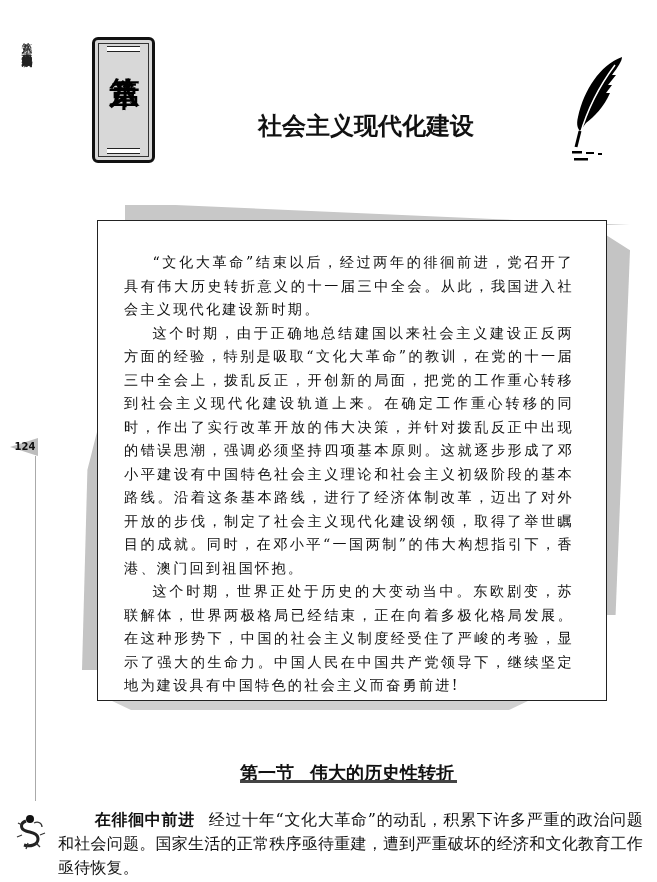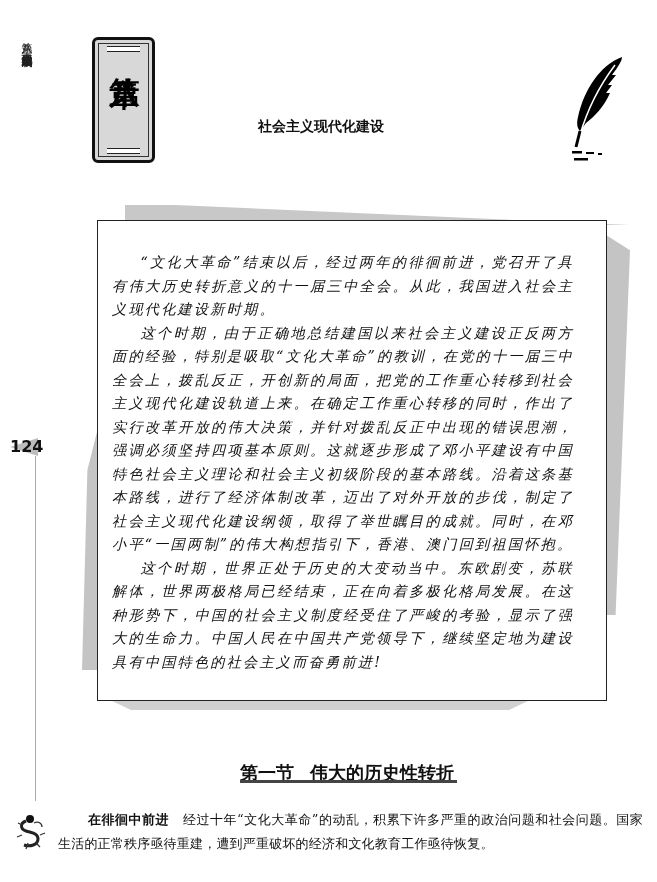--- a/index.html
+++ b/index.html
@@ -7,71 +7,71 @@
          font-family:"DejaVu Serif", serif; color:#111; }
 
   .side-running { position:absolute; left:18px; top:34px; width:14px;
          font-family:"DejaVu Sans", sans-serif; font-size:11px; line-height:12.6px;
          writing-mode:vertical-rl; text-orientation:upright; letter-spacing:0.2px; color:#222; }
   .side-running .gap { display:inline-block; height:10px; }
 
   .page-flag { position:absolute; left:10px; top:438px; width:28px; height:18px;
          background:#bdbdbd; clip-path:polygon(0 50%,100% 0,100% 100%);}
   .page-num { position:absolute; left:10px; top:438px; width:30px; height:18px;
-         font-family:"DejaVu Sans", sans-serif; font-weight:bold; font-size:16px;
+         font-family:"DejaVu Sans", sans-serif; font-weight:bold; font-size:10px;
          line-height:18px; text-align:center; color:#111; }
   .margin-rule { position:absolute; left:35px; top:456px; width:1px; height:345px;
          background:#aaa; }
 
   .chapter-badge { position:absolute; left:92px; top:37px; width:63px; height:126px;
          border:3px solid #111; border-radius:6px; background:#d8d8d8;
          box-sizing:border-box; }
   .chapter-badge::before { content:""; position:absolute; left:3px; right:3px; top:3px; bottom:3px;
          border:1px solid #333; }
   .chapter-badge .bar { position:absolute; left:12px; right:12px; height:4px;
          border-top:1px solid #222; border-bottom:1px solid #222; background:#fff; }
   .chapter-badge .bar.top { top:6px; }
   .chapter-badge .bar.bottom { bottom:6px; }
   .chapter-badge .txt { position:absolute; left:0; right:0; top:14px;
          font-family:"DejaVu Sans", sans-serif; font-weight:bold; font-size:30px;
          line-height:33px; text-align:center; color:#000; writing-mode:vertical-rl;
          text-orientation:upright; margin:0 auto; width:36px; }
 
   .chapter-title { position:absolute; left:258px; top:110px;
-         font-family:"DejaVu Sans", sans-serif; font-weight:bold; font-size:14px;
+         font-family:"DejaVu Sans", sans-serif; font-weight:bold; font-size:24px;
          line-height:33px; color:#111; }
 
   .quill { position:absolute; left:560px; top:55px; width:70px; height:110px; }
 
   .shadow-top { position:absolute; left:125px; top:205px; width:505px; height:20px;
          background:#c8c8c8; clip-path:polygon(0 0, 10% 0, 100% 100%, 0 100%); }
   .shadow-right { position:absolute; left:606px; top:235px; width:24px; height:380px;
          background:#c4c4c4; clip-path:polygon(0 0,100% 4%,40% 100%,0 100%); }
   .shadow-left { position:absolute; left:82px; top:420px; width:18px; height:250px;
          background:#c4c4c4; clip-path:polygon(100% 0,100% 100%,0 100%,30% 20%); }
   .shadow-bottom { position:absolute; left:110px; top:700px; width:420px; height:10px;
          background:#d0d0d0; clip-path:polygon(0 0,100% 0,95% 100%,5% 100%); }
 
   .intro-box { position:absolute; left:97px; top:220px; width:510px; height:481px;
          border:1.5px dashed #111; outline:1px solid #222; outline-offset:-1px;
-         background:#fff; box-sizing:border-box; padding:30px 32px 0 14px;font-style:italic; }
+         background:#fff; box-sizing:border-box; padding:30px 32px 0 26px; }
   .intro-box p { margin:0; font-size:14.2px; line-height:23.5px; letter-spacing:2.2px;
          text-indent:2em; text-align:justify; }
 
   .section-heading { position:absolute; left:240px; top:753px;
          font-family:"DejaVu Sans", sans-serif; font-size:18px; font-weight:bold;
          line-height:24px; color:#111;margin-top:8px; }
   .section-heading .num { margin-right:16px; }
   .section-underline { position:absolute; left:240px; top:780px; width:217px; height:3px;
          background:#444; }
 
   .dragon { position:absolute; left:16px; top:813px; width:30px; height:38px; }
 
   .body-para { position:absolute; left:58px; top:808px; width:585px;
-         font-size:13px; line-height:24px; margin:0; text-indent:2.3em;
+         font-size:16px; line-height:24px; margin:0; text-indent:2.3em;
          letter-spacing:0.2px; text-align:justify; }
   .body-para .lead { font-family:"DejaVu Sans", sans-serif; font-weight:bold; margin-right:14px; }
 </style>
 </head>
 <body>
 
 <div class="side-running">
   <span>第八章</span><span class="gap"></span><span>社会主义现代化建设新局面的形成</span>
 </div>
 

